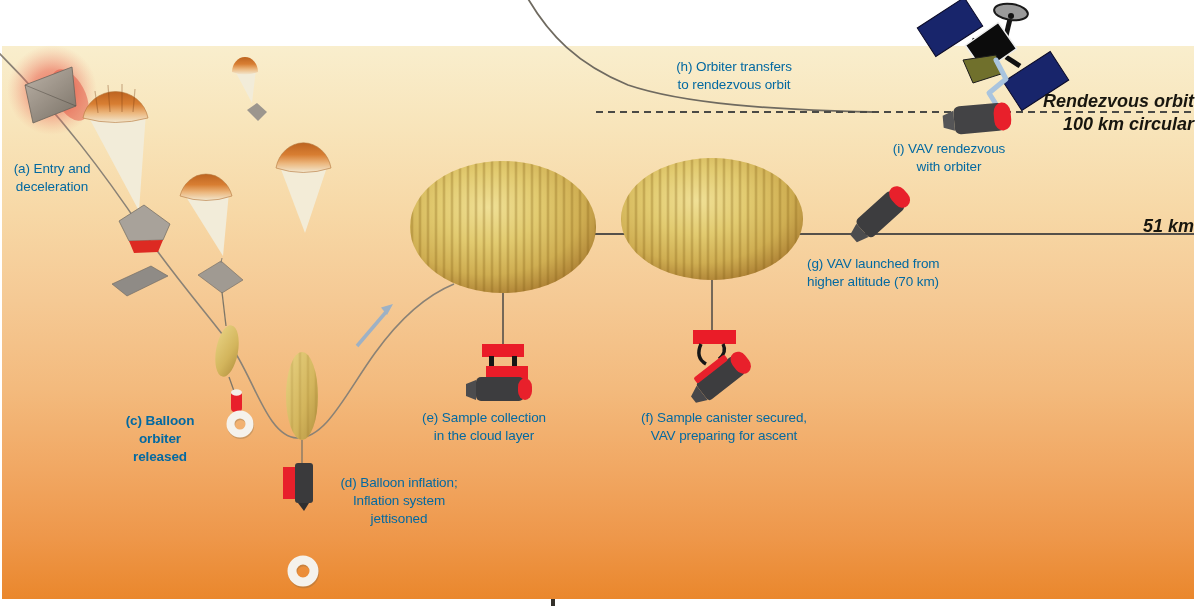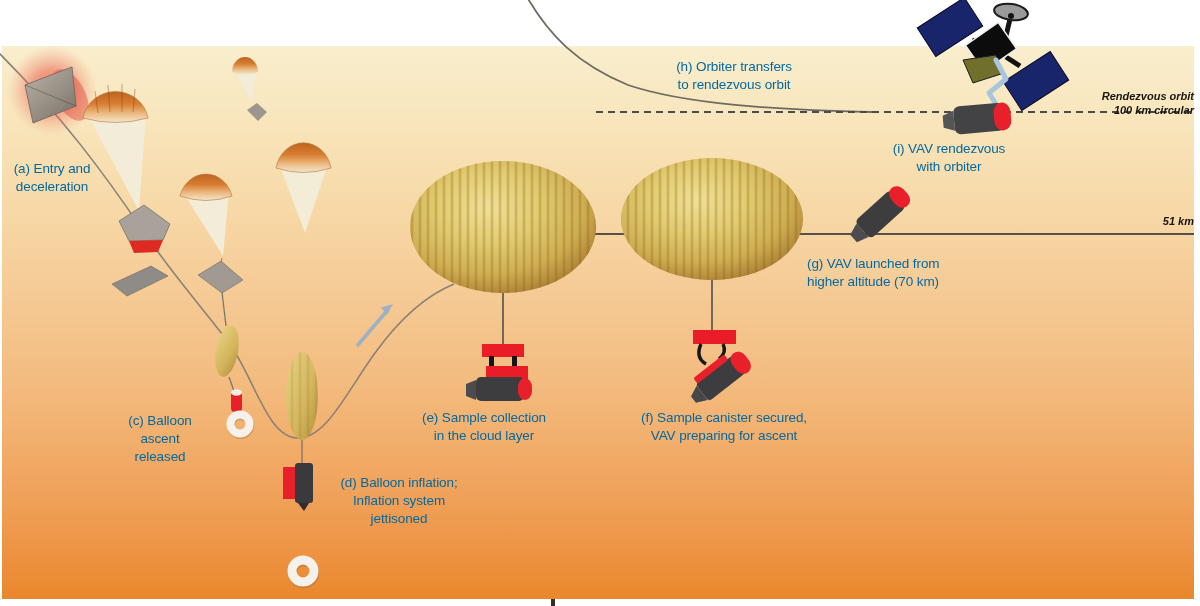--- a/index.html
+++ b/index.html
@@ -6,21 +6,21 @@
   #stage{position:relative;width:1200px;height:606px;background:#ffffff;overflow:hidden;
          font-family:"Liberation Sans",sans-serif;}
   #atmosphere{position:absolute;left:2px;top:46px;width:1192px;height:553px;
     background:linear-gradient(180deg,#f9eecd 0%,#f8e5bb 14%,#f7d8a6 30%,#f5c994 46%,
                #f3ba7d 62%,#f1a762 77%,#ee974a 89%,#ea872c 100%);}
   svg#art{position:absolute;left:0;top:0;z-index:2;}
   .lbl{position:absolute;z-index:3;font-size:13.5px;line-height:1.33;color:#0369a1;
        text-align:center;letter-spacing:-0.1px;}
   .lbl span{display:block;}
   .lbl.left{text-align:left;margin-top:15px;}
-  .alt{position:absolute;z-index:3;font-style:italic;font-weight:bold;font-size:11px;
+  .alt{position:absolute;z-index:3;font-style:italic;font-weight:bold;font-size:18px;
        line-height:1.25;color:#18160f;text-align:right;}
   .alt span{display:block;}
 </style>
 </head>
 <body>
 
 <div id="stage">
   <div id="atmosphere"></div>
 
   <svg id="art" width="1200" height="606" viewBox="0 0 1200 606">
@@ -196,23 +196,23 @@
       <rect x="9" y="-14" width="17" height="28" rx="10" fill="#e8202b"></rect>
     </g>
 
     <rect x="551" y="599" width="4" height="7" fill="#33302a"></rect>
   </svg>
 
   <div class="lbl" style="left:0;top:160;width:104px;left:0px;top:160px;">
     <span>(a) Entry and</span>
     <span>deceleration</span>
   </div>
-  <div class="lbl" style="left:112px;top:412px;width:96px;">
+  <div class="lbl" style="left:112px;top:412px;width:96px;font-weight:bold;">
     <span>(c) Balloon</span>
-    <span>ascent</span>
+    <span>orbiter</span>
     <span>released</span>
   </div>
   <div class="lbl" style="left:320px;top:474px;width:158px;">
     <span>(d) Balloon inflation;</span>
     <span>Inflation system</span>
     <span>jettisoned</span>
   </div>
   <div class="lbl" style="left:396px;top:409px;width:176px;">
     <span>(e) Sample collection</span>
     <span>in the cloud layer</span>

